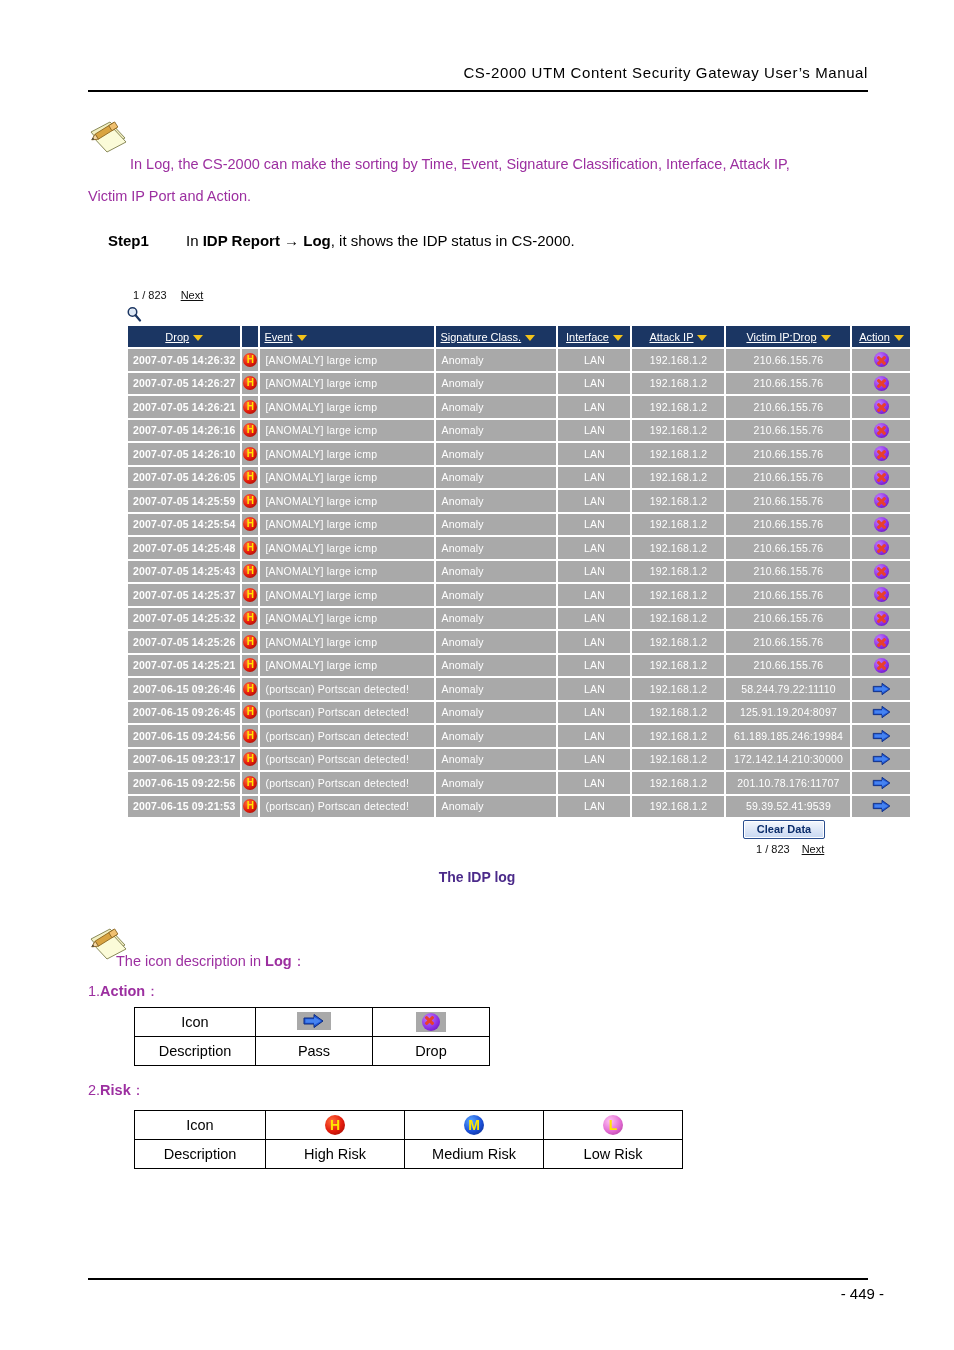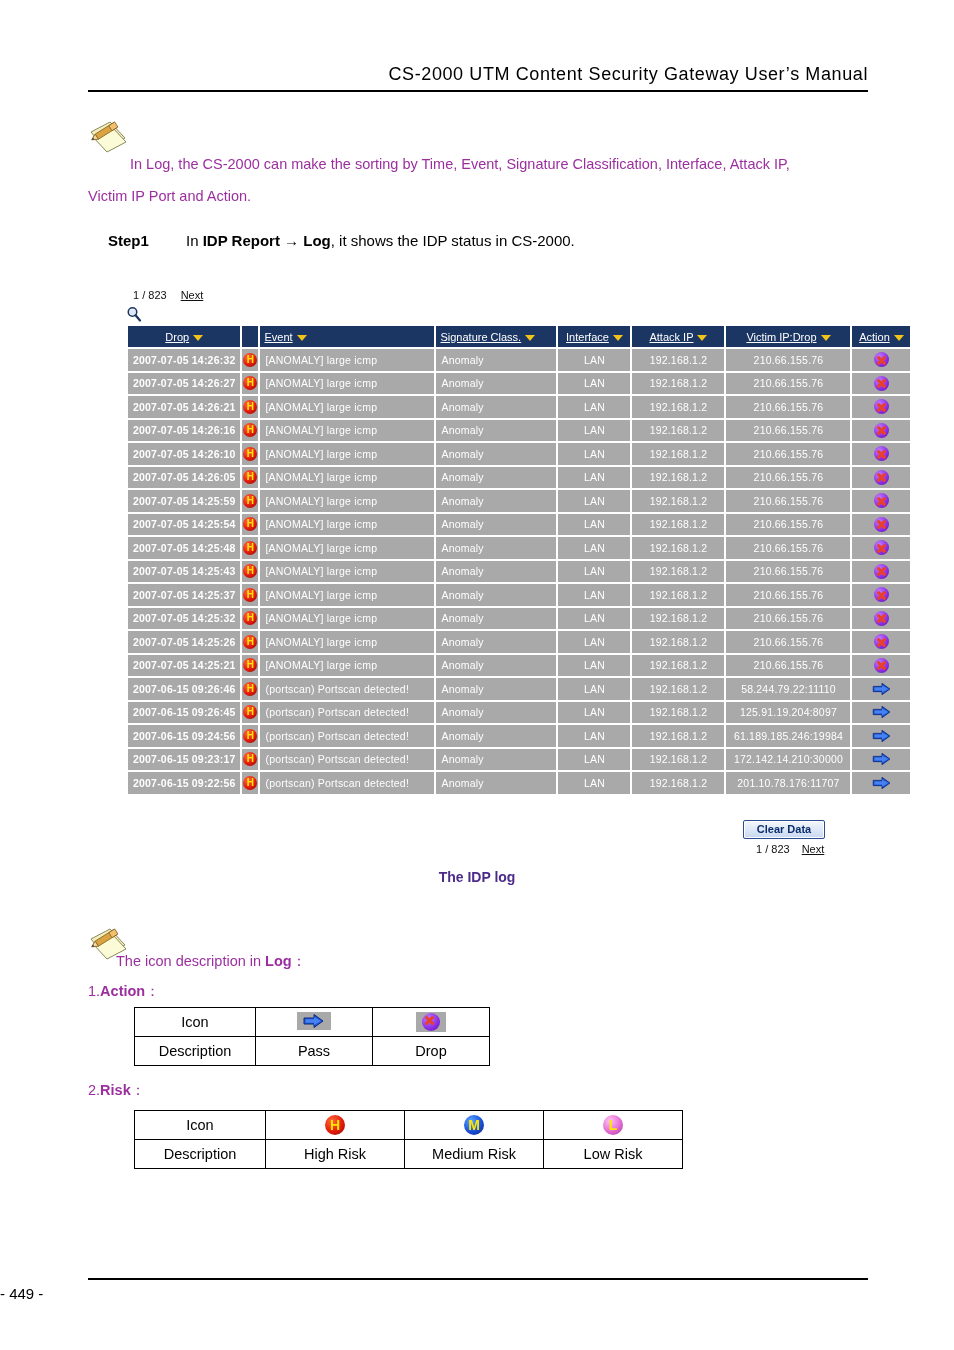--- a/index.html
+++ b/index.html
@@ -10,21 +10,21 @@
     color:#000;
     position:relative;
     overflow:hidden;
   }
   .page { position:relative; width:954px; height:1350px; }
 
   
   .hdr-title {
     position:absolute; left:0; top:64px; width:868px;
     text-align:right;
-    font-size:18px; letter-spacing:0.6px; color:#000;
+    font-size:15px; letter-spacing:0.6px; color:#000;
   }
   .hdr-rule {
     position:absolute; left:88px; top:90px; width:780px; height:2px;
     background:#000;
   }
 
   
   .note1 { position:absolute; left:88px; top:118px; width:790px; }
   .note-icon { display:inline-block; vertical-align:bottom; margin-right:2px; }
   .note-text {
@@ -162,21 +162,21 @@
   #legend-risk td.lbl { width:98px; }
   #legend-risk td.v { width:106px; }
 
   .ico-cell-bg { display:inline-block; background:#a9a9a9; padding:1px 6px; line-height:0; }
 
   .risk-big { width:20px; height:20px; }
   .risk-big b { width:20px; height:20px; font-size:14px; line-height:20px; }
 
   
   .foot-rule { position:absolute; left:88px; top:1278px; width:780px; height:2px; background:#000; }
-  .foot-num { position:absolute; left:0; top:1285px; width:884px; text-align:left;
+  .foot-num { position:absolute; left:0; top:1285px; width:884px; text-align:right;
               font-size:15px; color:#000; }
 </style>
 </head>
 <body>
 
 <div class="page">
 
   <div class="hdr-title">CS-2000  UTM  Content  Security  Gateway  User’s  Manual</div>
   <div class="hdr-rule"></div>
 
@@ -434,20 +434,33 @@
               </svg></span></td>
         </tr>
         <tr>
           <td class="c-time">2007-06-15 09:22:56</td>
           <td class="c-risk"><span class="risk-ico risk-H"><b>H</b></span></td>
           <td class="c-event">(portscan) Portscan detected!</td>
           <td class="c-sig">Anomaly</td>
           <td class="c-if">LAN</td>
           <td class="c-aip">192.168.1.2</td>
           <td class="c-vip">201.10.78.176:11707</td>
+          <td class="c-act"><span class="pass-ico"><svg width="20" height="14" viewBox="0 0 22 16">
+                <path d="M1,5 L11,5 L11,1.5 L20,8 L11,14.5 L11,11 L1,11 Z" fill="#1e57d6" stroke="#0c2a80" stroke-width="1"></path>
+                <path d="M2.5,6.3 L11,6.3 L11,4 L18,8 L11,12 L11,9.7 L2.5,9.7 Z" fill="#4d8bf5" opacity="0.85"></path>
+              </svg></span></td>
+        </tr>
+        <tr>
+          <td class="c-time">2007-06-15 09:21:53</td>
+          <td class="c-risk"><span class="risk-ico risk-H"><b>H</b></span></td>
+          <td class="c-event">(portscan) Portscan detected!</td>
+          <td class="c-sig">Anomaly</td>
+          <td class="c-if">LAN</td>
+          <td class="c-aip">192.168.1.2</td>
+          <td class="c-vip">59.39.52.41:9539</td>
           <td class="c-act"><span class="pass-ico"><svg width="20" height="14" viewBox="0 0 22 16">
                 <path d="M1,5 L11,5 L11,1.5 L20,8 L11,14.5 L11,11 L1,11 Z" fill="#1e57d6" stroke="#0c2a80" stroke-width="1"></path>
                 <path d="M2.5,6.3 L11,6.3 L11,4 L18,8 L11,12 L11,9.7 L2.5,9.7 Z" fill="#4d8bf5" opacity="0.85"></path>
               </svg></span></td>
         </tr>
       </tbody>
   </table>
 
   <div class="clear-btn">Clear Data</div>
   <div class="pager-bot">

